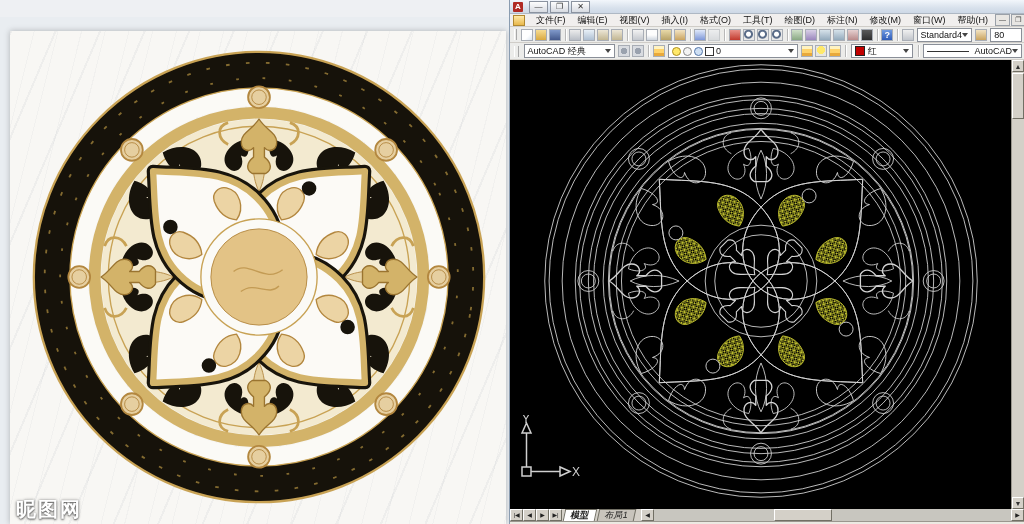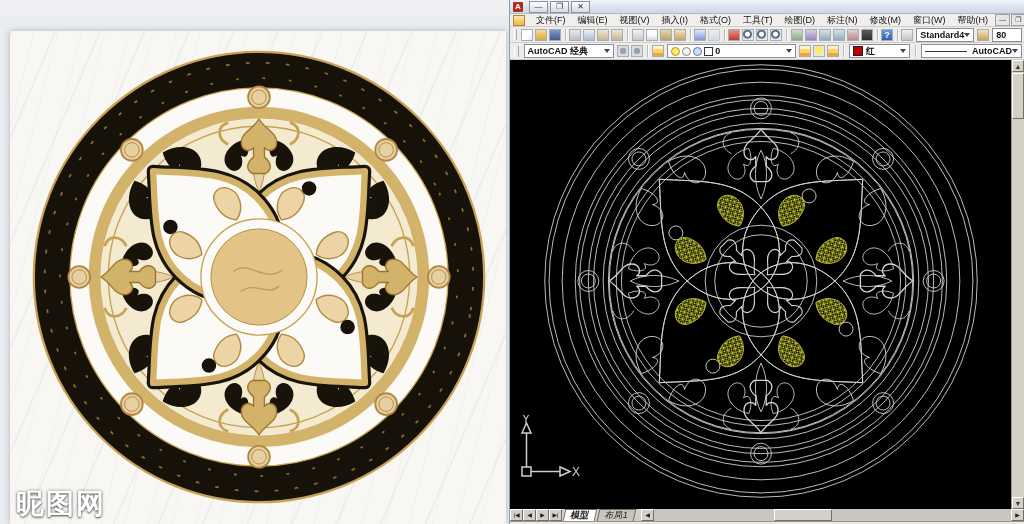--- a/index.html
+++ b/index.html
@@ -49,21 +49,21 @@
   .med-color .m-center-white{fill:#fbfaf6;stroke:#c8a254;stroke-width:1.5;}
   .med-color .m-center-disc{fill:#e3c386;stroke:#b3873f;stroke-width:1;}
   .med-color .m-center-vein{fill:none;stroke:#c39b54;stroke-width:1.5;}
   .med-color .only-line{display:none;}
   
   .med-line path,.med-line circle{fill:none;stroke:#d4d4d4;stroke-width:1;}
   .med-line .m-paisley{fill:url(#hatch);stroke:#bdbd2e;}
   .med-line .only-color{display:none;}
   .watermark{position:absolute;left:6px;bottom:1px;display:flex;align-items:baseline;gap:6px;
      color:#fff;font-weight:bold;text-shadow:0 1px 2px rgba(60,60,60,.8),0 0 3px rgba(90,90,90,.7);}
-  .watermark .brand{font-size:28px;letter-spacing:2px;}
+  .watermark .brand{font-size:20px;letter-spacing:2px;}
   .watermark .url{font-size:21px;letter-spacing:0.5px;}
   
   #cad{position:absolute;left:509px;top:0;width:515px;height:524px;background:#e6e4e1;
        border-left:1px solid #8a9cb0;box-sizing:border-box;font-size:9px;}
   #cad .titlebar{position:absolute;left:0;top:0;right:0;height:14px;
      background:linear-gradient(#f2f6fb,#d8e1ec 60%,#cdd8e6);color:#1b1b1b;
      display:flex;align-items:center;padding:0 3px;border-bottom:1px solid #aeb8c4;box-sizing:border-box;}
   #cad .titlebar .acadicon{width:10px;height:10px;margin-right:4px;background:#b02a24;color:#fff;
      font-size:8px;line-height:10px;text-align:center;font-weight:bold;border-radius:1px;flex:0 0 auto;}
   #cad .titlebar .ttl{flex:1;white-space:nowrap;overflow:hidden;}
@@ -102,21 +102,21 @@
   .i-dc{background:linear-gradient(#d8cfe6,#9a86bd);}
   .i-sheet{background:linear-gradient(#d6e2ea,#93aabc);}
   .i-mark{background:linear-gradient(#e6d0d0,#b98a8a);}
   .i-blk{background:linear-gradient(#5a5a5a,#2e2e2e);}
   .i-help{background:linear-gradient(#6f9ae0,#2f5cb8);color:#fff;font-size:9px;line-height:11px;text-align:center;font-weight:bold;}
   .i-dim{background:linear-gradient(#f0f0f0,#c2c6cc);}
   .i-gear{background:radial-gradient(circle,#9aa2ae 0 3px,#d8dbe0 3px);}
   .i-layers{background:linear-gradient(#fff3c2 33%,#ffd36b 33% 66%,#e8a93c 66%);}
   .i-bulb{background:radial-gradient(circle at 50% 40%,#ffe96b 0 4px,#e8e6e0 4px);}
   .combo{height:14px;border:1px solid #8a8f98;background:#fff;display:flex;align-items:center;
-     padding:0 3px;margin:0 2px;cursor:pointer;box-sizing:border-box;white-space:nowrap;color:#111;font-weight:bold;}
+     padding:0 3px;margin:0 2px;cursor:pointer;box-sizing:border-box;white-space:nowrap;color:#111;}
   .combo .cbcaret{width:0;height:0;border-left:3px solid transparent;border-right:3px solid transparent;
      border-top:4px solid #444;margin-left:5px;}
   .swatch{width:8px;height:8px;background:#c00000;border:1px solid #222;margin-right:3px;flex:0 0 auto;}
   .ltline{width:42px;height:1px;background:#333;margin-right:5px;flex:0 0 auto;}
   .minidot{width:7px;height:7px;border-radius:50%;margin-right:2px;flex:0 0 auto;}
   #canvas{position:absolute;left:0;top:60px;width:502px;height:449px;background:#000;overflow:hidden;cursor:crosshair;}
   .med-line{position:absolute;left:33px;top:3px;}
   #idtext{position:absolute;right:4px;bottom:1px;color:#fff;font-size:15px;letter-spacing:0;
      font-family:"Liberation Sans",sans-serif;}
   #ucs{position:absolute;left:4px;bottom:24px;}

